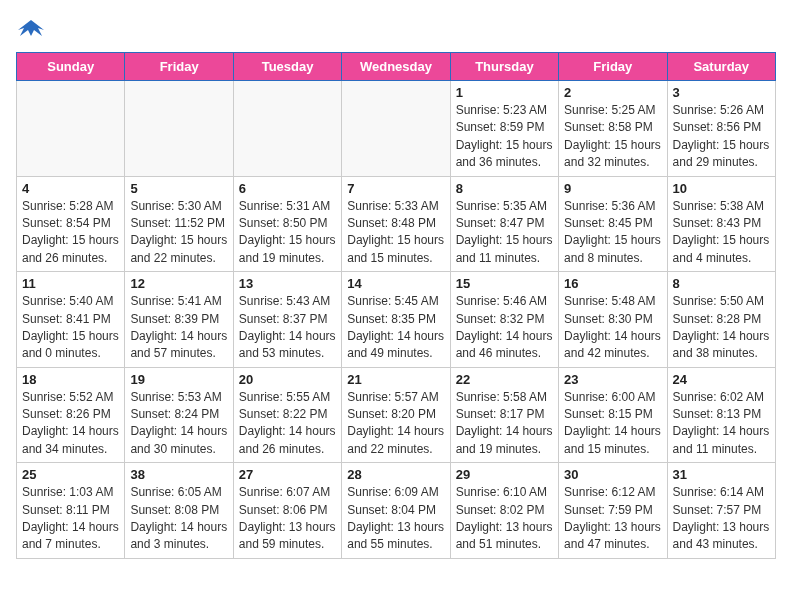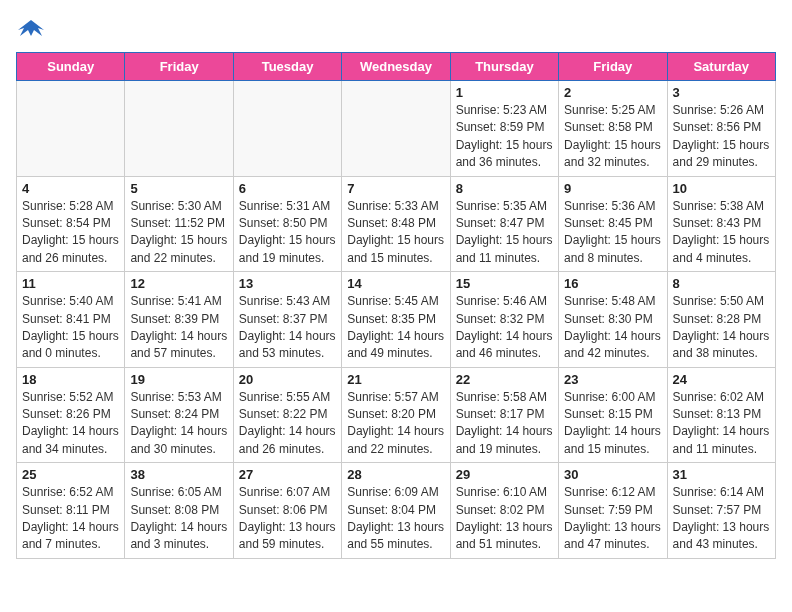--- a/index.html
+++ b/index.html
@@ -284,21 +284,21 @@
           <span class="day-num">24</span>
           <div class="cell-info">Sunrise: 6:02 AM
 Sunset: 8:13 PM
 Daylight: 14 hours
 and 11 minutes.</div>
         </td>
       </tr>
       <tr>
         <td>
           <span class="day-num">25</span>
-          <div class="cell-info">Sunrise: 6:52 AM
+          <div class="cell-info">Sunrise: 1:03 AM
 Sunset: 8:11 PM
 Daylight: 14 hours
 and 7 minutes.</div>
         </td>
         <td>
           <span class="day-num">38</span>
           <div class="cell-info">Sunrise: 6:05 AM
 Sunset: 8:08 PM
 Daylight: 14 hours
 and 3 minutes.</div>

